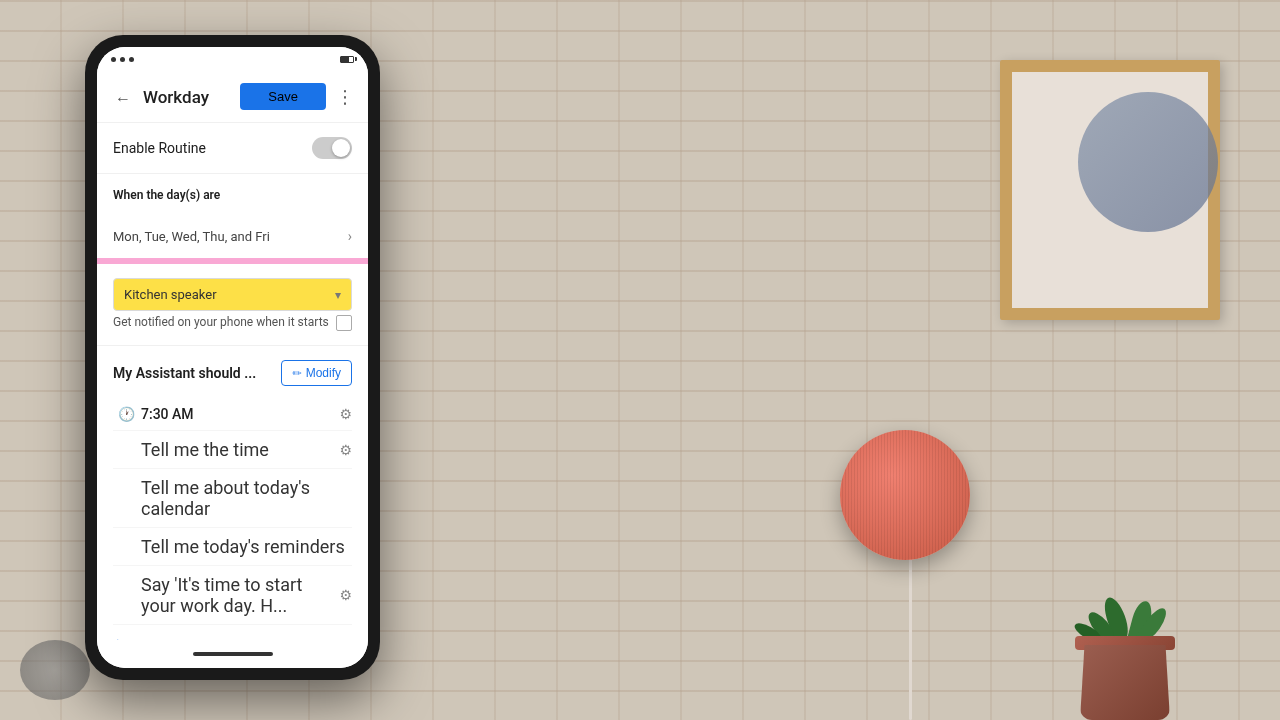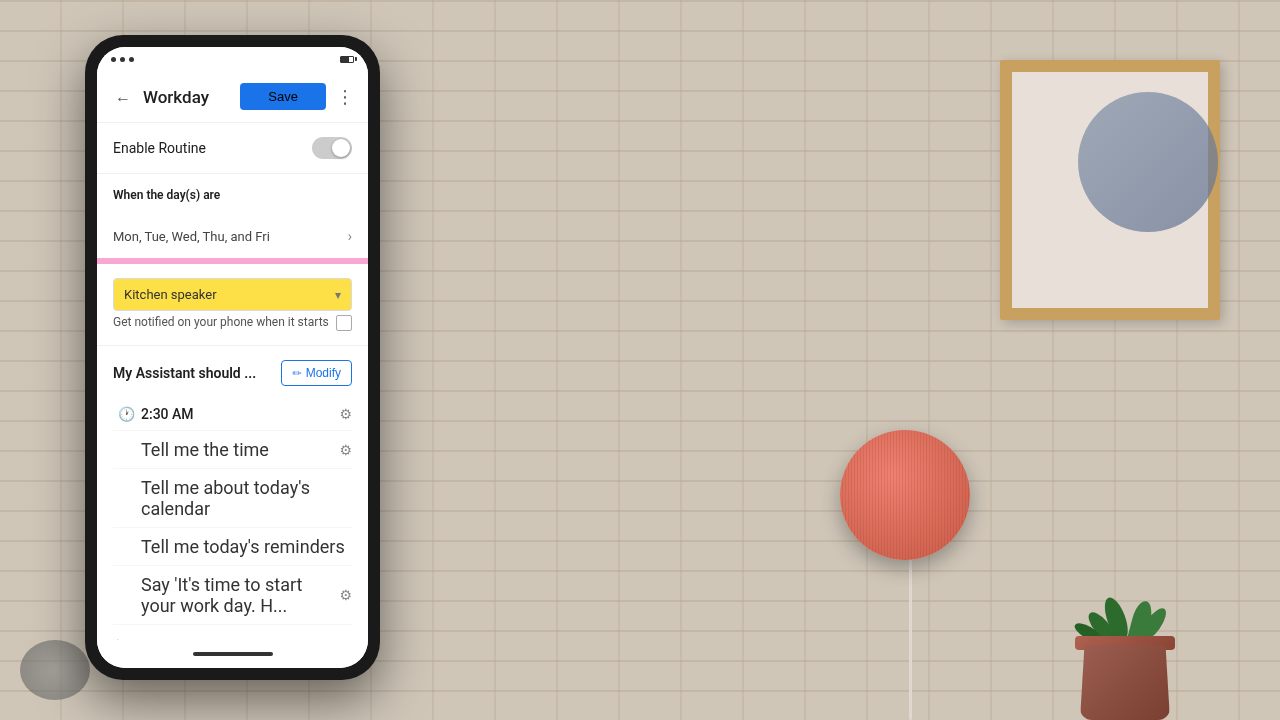--- a/index.html
+++ b/index.html
@@ -673,21 +673,21 @@
           <button class="modify-btn">
             <span class="modify-pencil">✏</span>
             <span>Modify</span>
           </button>
         </div>
 
         <div class="action-item">
           <div class="action-icon">
             <span class="time-icon">🕐</span>
           </div>
-          <span class="time-text action-text">2:30 AM</span>
+          <span class="time-text action-text">7:30 AM</span>
           <span class="action-gear">⚙</span>
         </div>
 
         <div class="action-item">
           <div class="action-icon"></div>
           <span class="action-text">Tell me the time</span>
           <span class="action-gear">⚙</span>
         </div>
 
         <div class="action-item">

